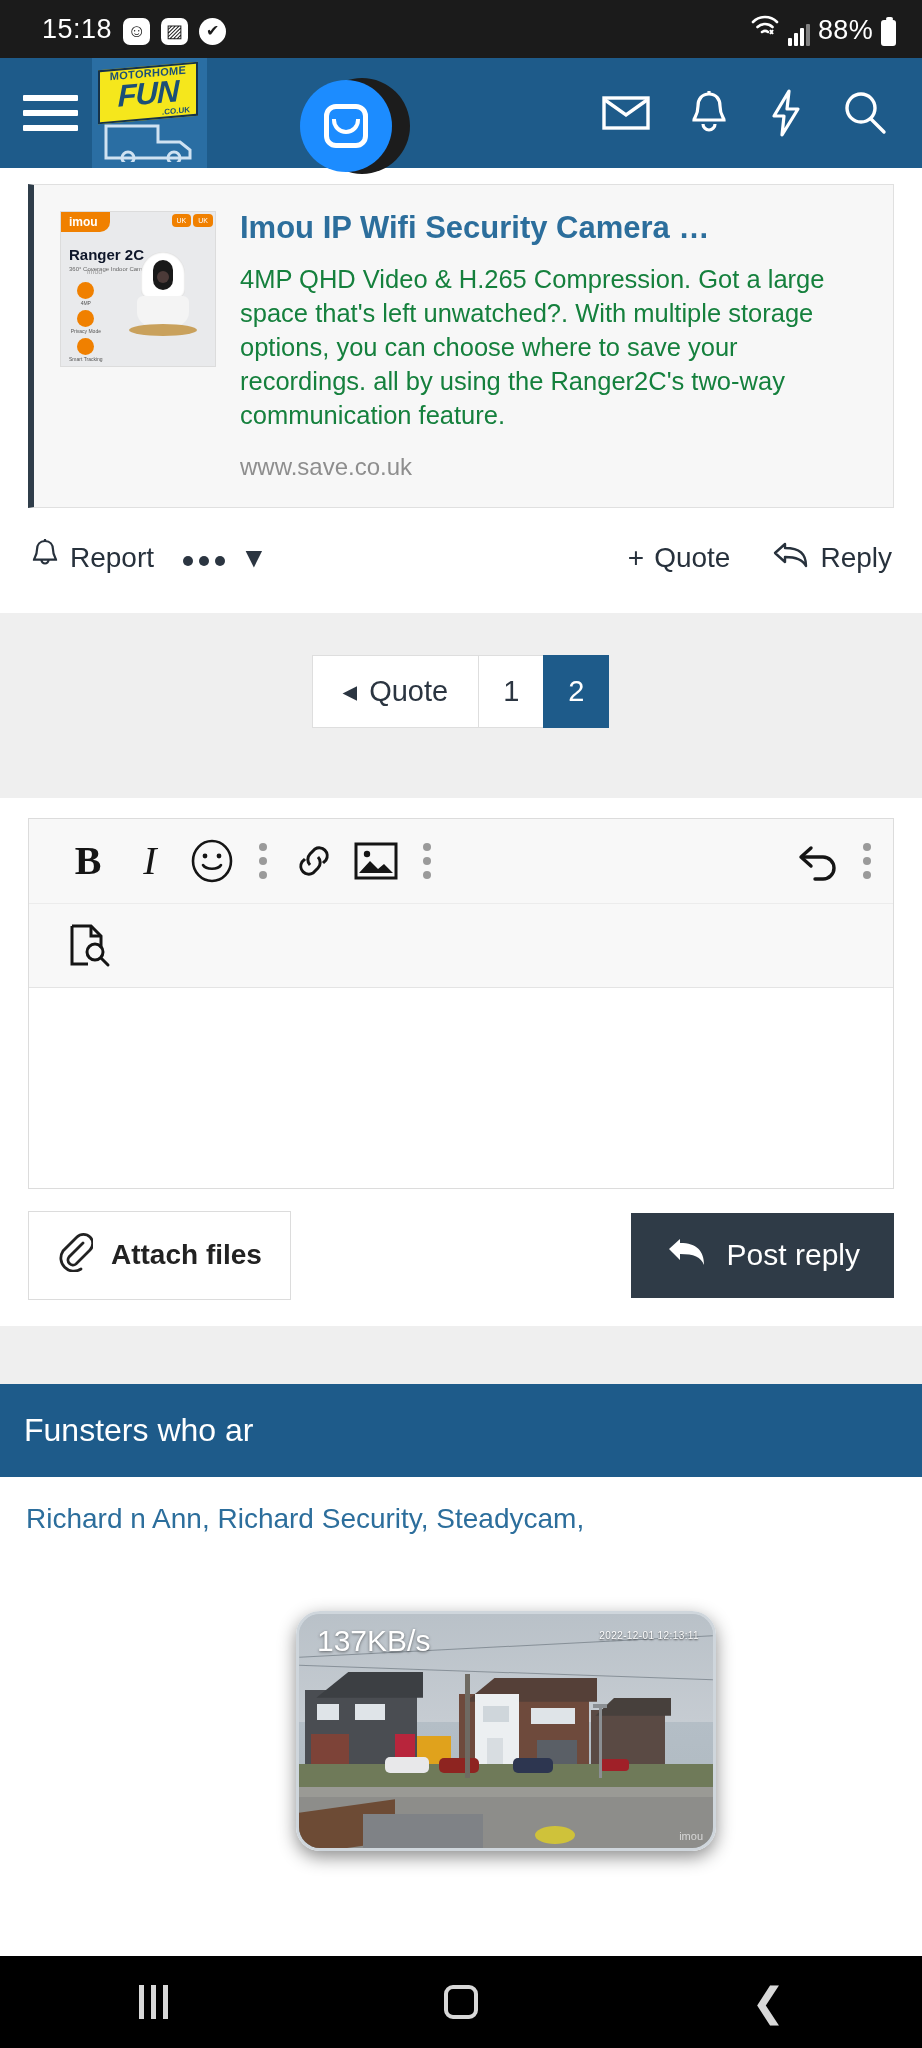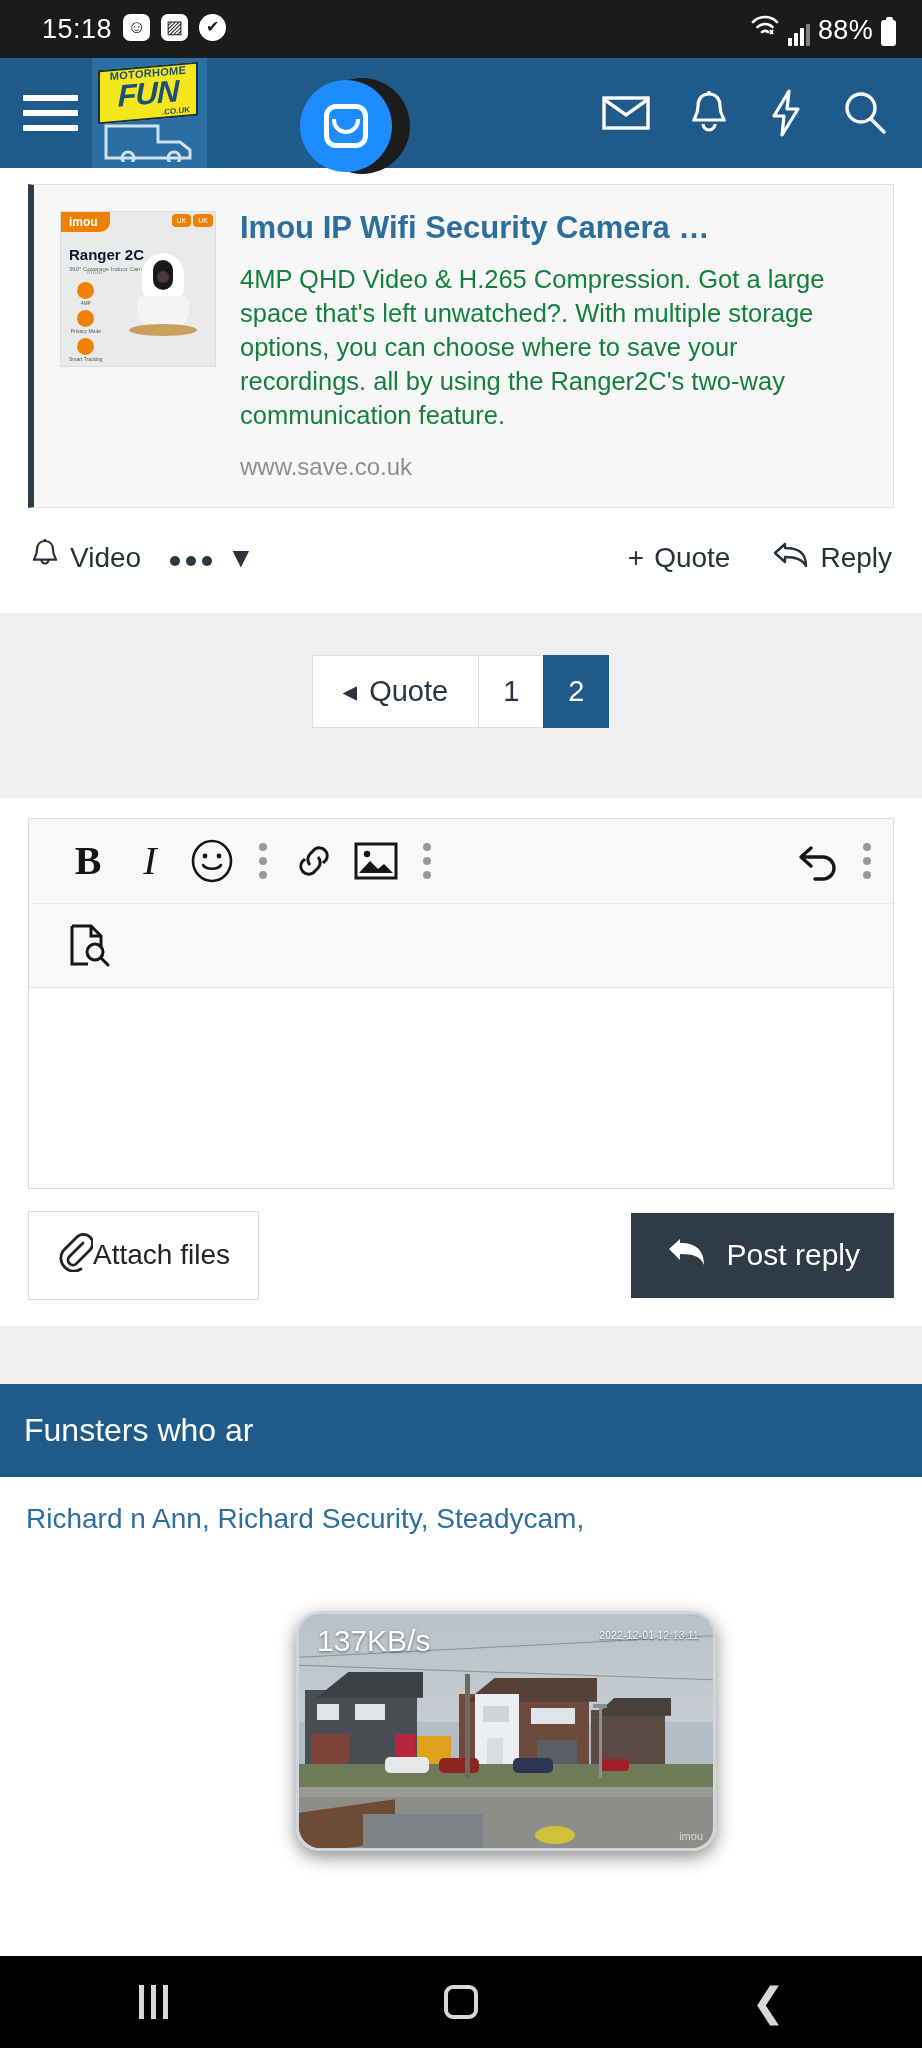--- a/index.html
+++ b/index.html
@@ -10,21 +10,21 @@
     overflow: hidden;
   }
   #screen { position: relative; width: 922px; height: 2048px; background: #fff; }
 
   
   .statusbar {
     height: 58px; background: #1b1b1b; color: #fff;
     display: flex; align-items: center; justify-content: space-between;
     padding: 0 26px 0 42px;
   }
-  .sb-left { display: flex; align-items: flex-start; gap: 11px; }
+  .sb-left { display: flex; align-items: flex-end; gap: 11px; }
   .sb-time { font-size: 27px; letter-spacing: .5px; }
   .sb-badge {
     width: 27px; height: 27px; background: #fff; color: #1b1b1b;
     border-radius: 7px; display: flex; align-items: center; justify-content: center;
     font-size: 18px; line-height: 1;
   }
   .sb-badge.circ { border-radius: 50%; font-size: 16px; }
   .sb-right { display: flex; align-items: flex-end; gap: 8px; font-size: 26px; }
   .sb-right .pct { font-size: 27px; letter-spacing: .3px; }
   .batt {
@@ -157,21 +157,21 @@
   .trow.r2 { border-top:1px solid #ececec; }
   .tbtn { width: 62px; height:62px; display:flex; align-items:center; justify-content:center; color:#151515; }
   .vdots { display:flex; flex-direction:column; gap:6px; margin: 0 16px; }
   .vdots i { width:8px; height:8px; background:#9a9a9a; border-radius:50%; display:block; }
   .tgap { flex:1; }
   .editarea { height: 200px; background:#fff; }
 
   .bottomrow { display:flex; align-items:center; justify-content:space-between; padding: 22px 28px 26px 28px; }
   .attach {
     border:1px solid #dcdcdc; background:#fff; color:#222; font-size:28px;
-    display:flex; align-items:center; padding: 20px 28px;
+    display:flex; align-items:center; gap:18px; padding: 20px 28px; font-weight: bold;
   }
   .postreply {
     background:#2f3b47; color:#fff; font-size:30px;
     display:flex; align-items:center; gap:18px; padding: 22px 34px;
   }
 
   
   .greyband { background:#efefef; height: 58px; }
   .blueband {
     background:#1e5b8a; color:#fff; font-size:32px;
@@ -344,21 +344,21 @@
 
     <div class="actions">
       <div class="act">
         <span>
           <svg width="30" height="34" viewBox="0 0 30 34">
               <path d="M15 3c-5 0-8 3.6-8 8.6 0 6.4-3 8.4-3 10h22c0-1.6-3-3.6-3-10C23 6.6 20 3 15 3z" fill="none" stroke="#27313c" stroke-width="2.2"></path>
               <path d="M11.5 22a3.5 3.5 0 0 0 7 0" fill="none" stroke="#27313c" stroke-width="2.2"></path>
               <path d="M15 1v2.5" stroke="#27313c" stroke-width="2.2"></path>
             </svg>
         </span>
-        <span>Video</span>
+        <span>Report</span>
       </div>
       <div class="act dots">
         <span>
           <svg width="44" height="12" viewBox="0 0 44 12">
               <circle cx="6" cy="6" r="5" fill="#2b3541"></circle>
               <circle cx="22" cy="6" r="5" fill="#2b3541"></circle>
               <circle cx="38" cy="6" r="5" fill="#2b3541"></circle>
             </svg>
         </span>
         <span>▼</span>

